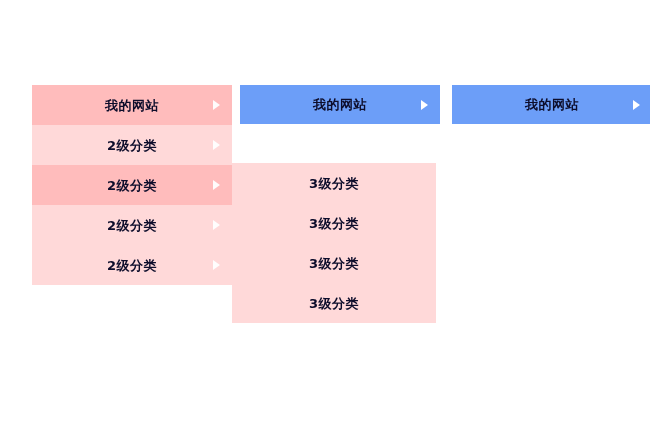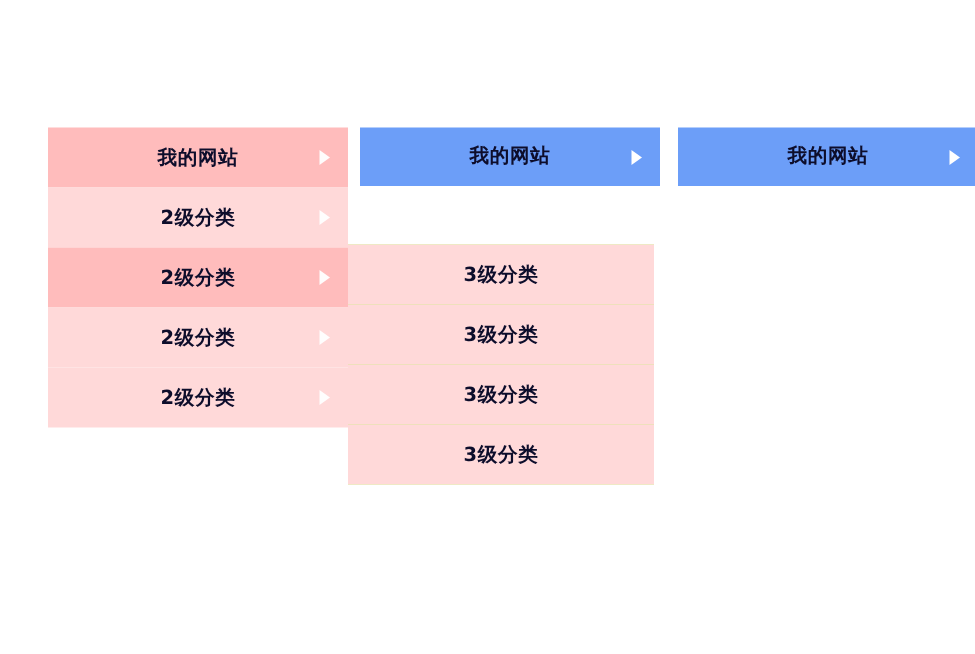--- a/index.html
+++ b/index.html
@@ -78,21 +78,21 @@
   #primary-menu {
     left: 16px;
     top: 85px;
     width: 200px;
   }
 
   #third-level-menu {
     left: 216px;
     top: 163px;
     width: 204px;
-    background: #bef264;
+    background: #c4b5fd;
   }
 
   #third-level-menu .menu-item {
     height: 40px;
     justify-content: center;
   }
 
   #blue-menu-2 {
     left: 224px;
     top: 85px;

